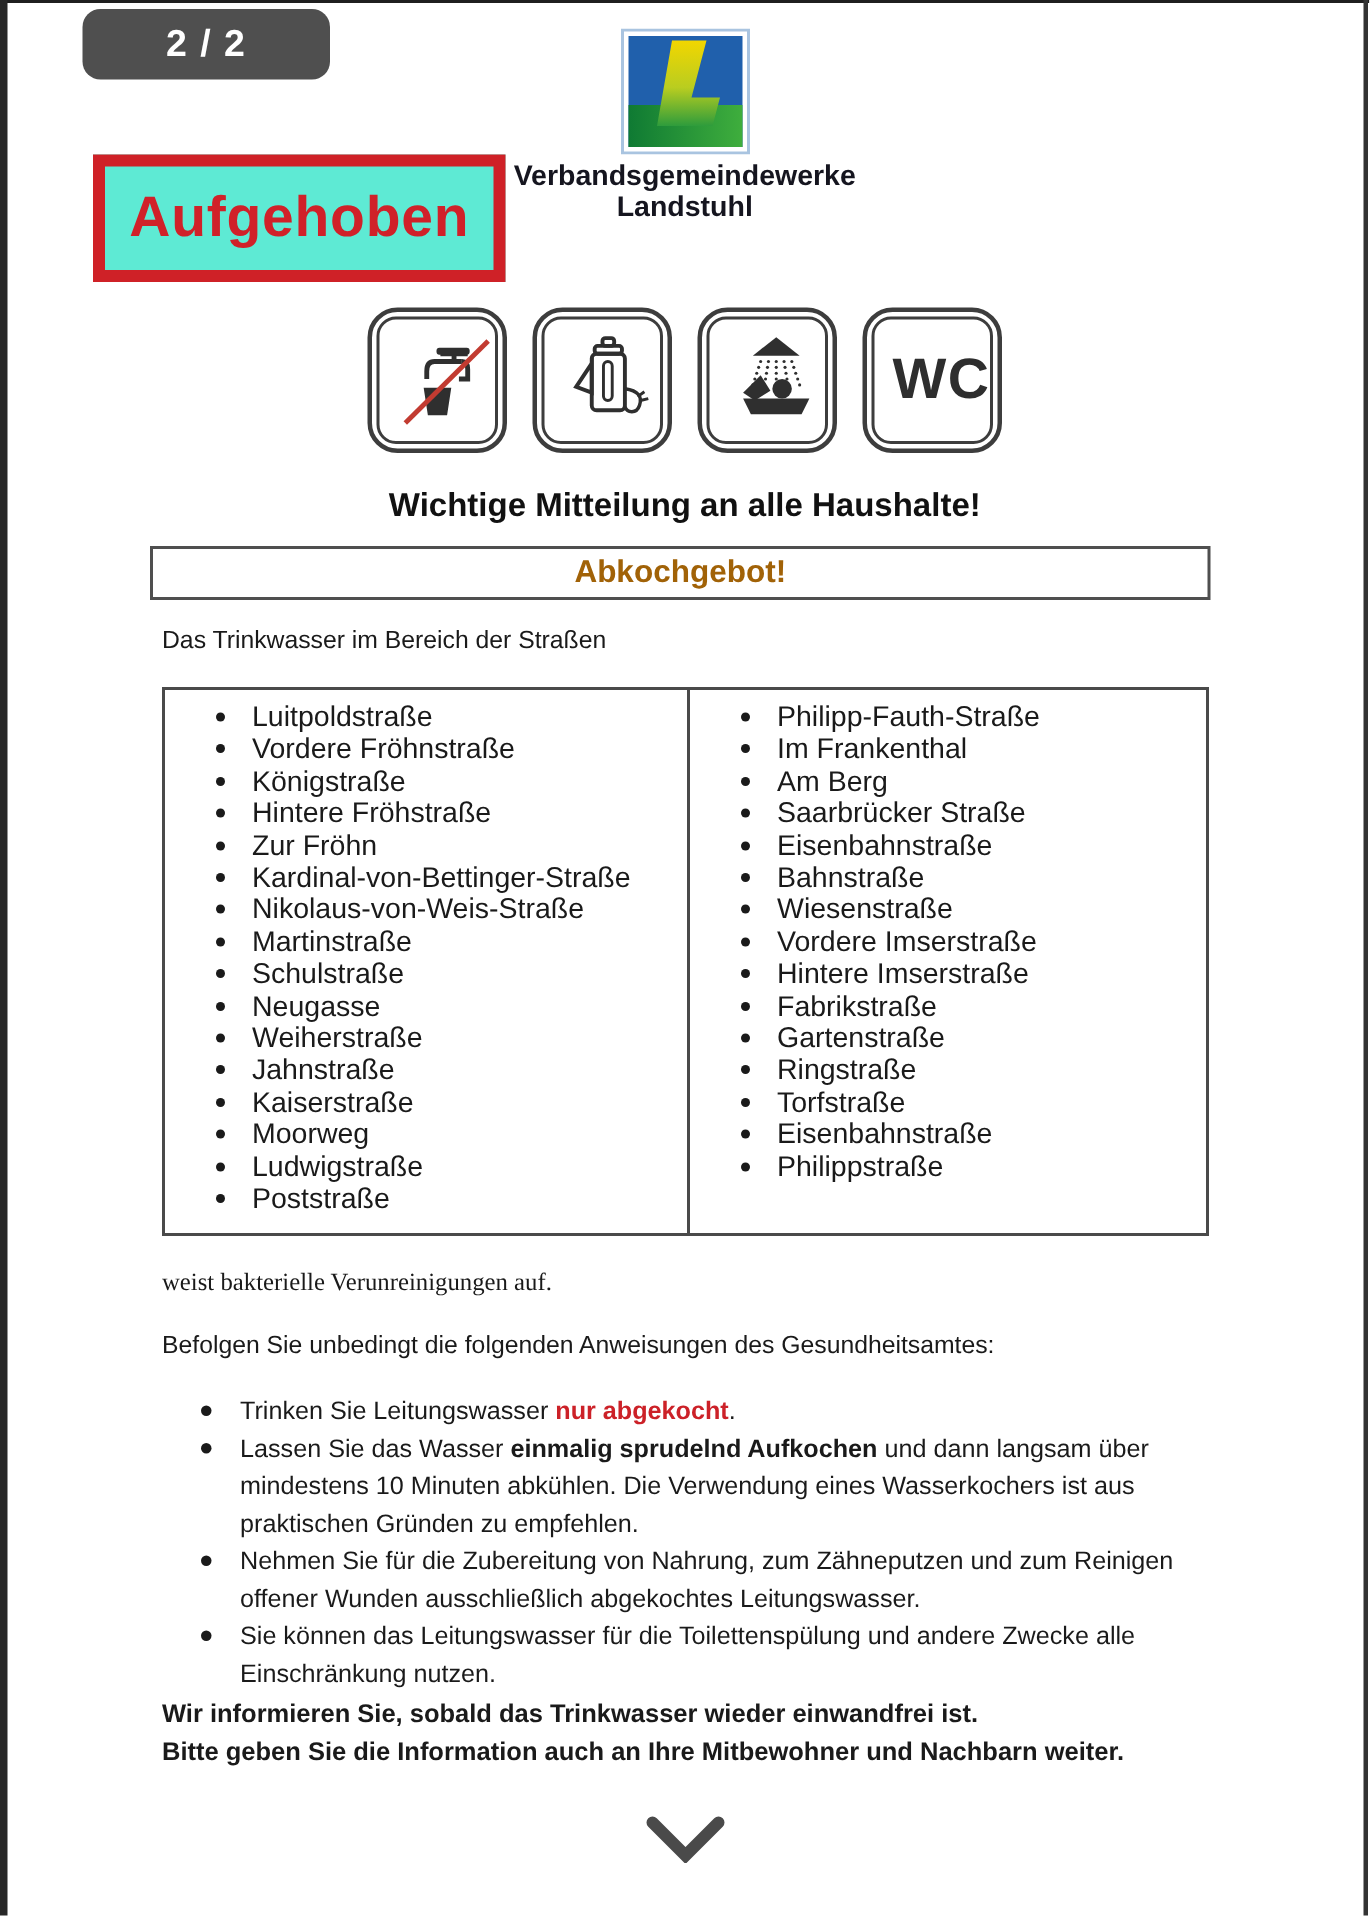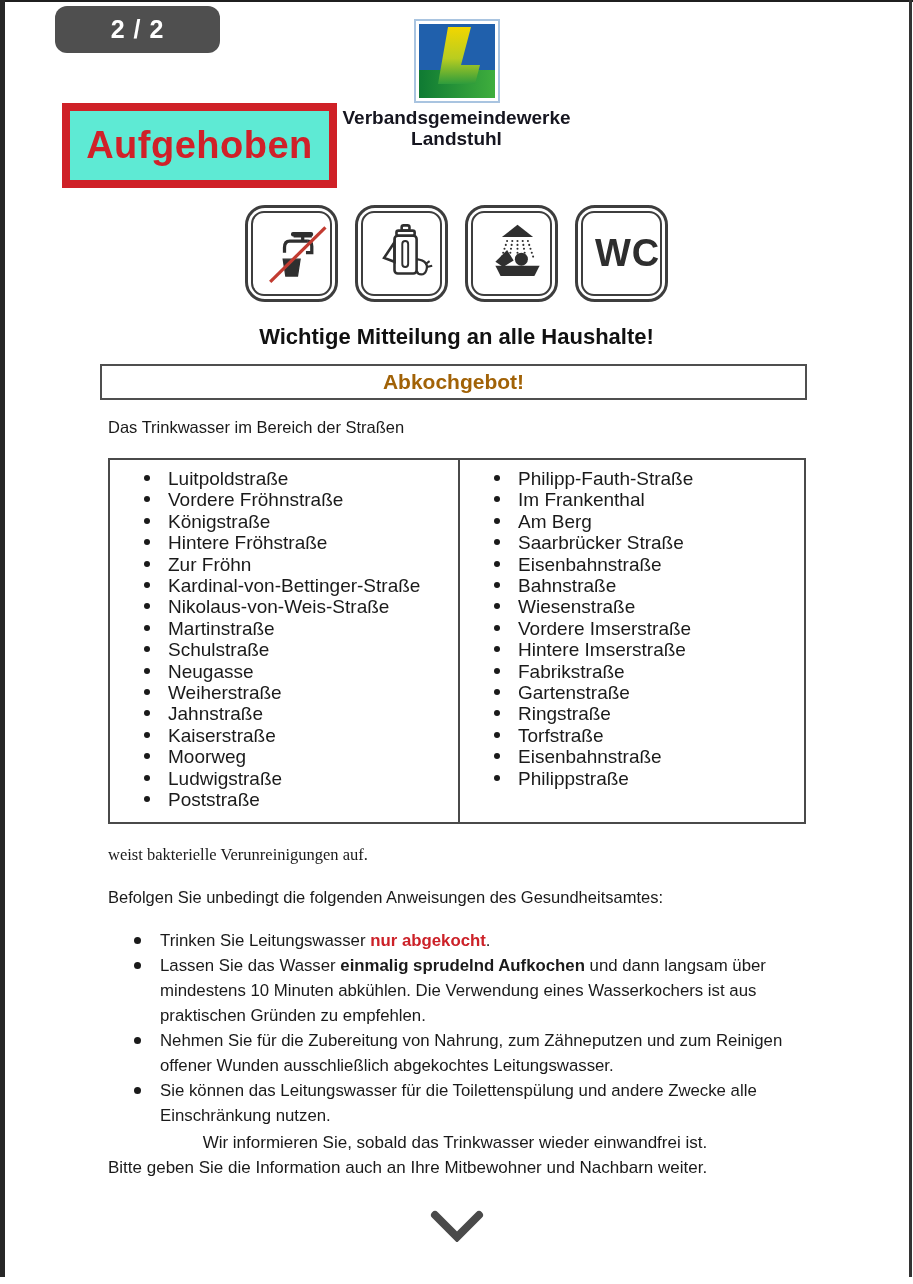--- a/index.html
+++ b/index.html
@@ -74,21 +74,21 @@
 
   .instructions{position:absolute;left:130px;top:928px;width:688px;margin:0;padding:0;list-style:none;}
   .instructions li{position:relative;padding-left:30px;font-size:16.8px;line-height:25px;}
   .instructions li::before{
     content:"";position:absolute;left:4px;top:9px;width:7px;height:7px;border-radius:50%;background:#1a1a1a;
   }
   .seg-normal{font-weight:400;}
   .seg-bold{font-weight:700;}
   .seg-red-bold{font-weight:700;color:#cc2128;}
 
-  .footer{position:absolute;left:108px;top:1130px;font-weight:400;font-size:17px;line-height:25px;text-align:right;}
+  .footer{position:absolute;left:108px;top:1130px;font-weight:700;font-size:17px;line-height:25px;}
 
   .chevron{
     position:absolute;left:50%;top:1206px;transform:translateX(-50%);
     width:60px;height:40px;display:flex;align-items:center;justify-content:center;cursor:pointer;
   }
 </style>
 </head>
 <body>
 
 <div class="page">

